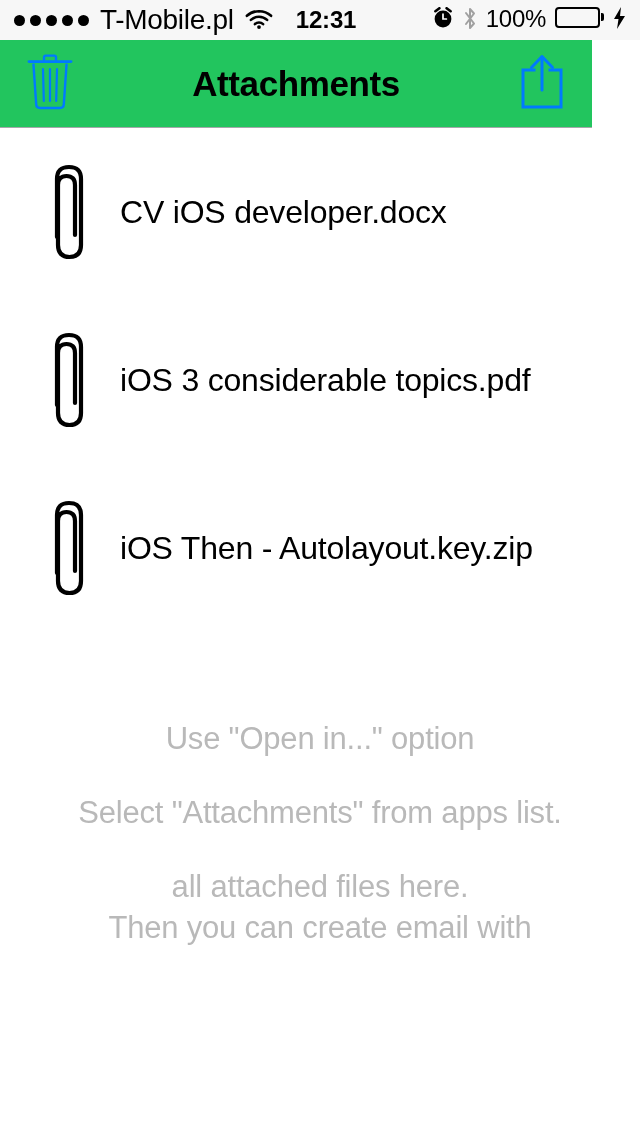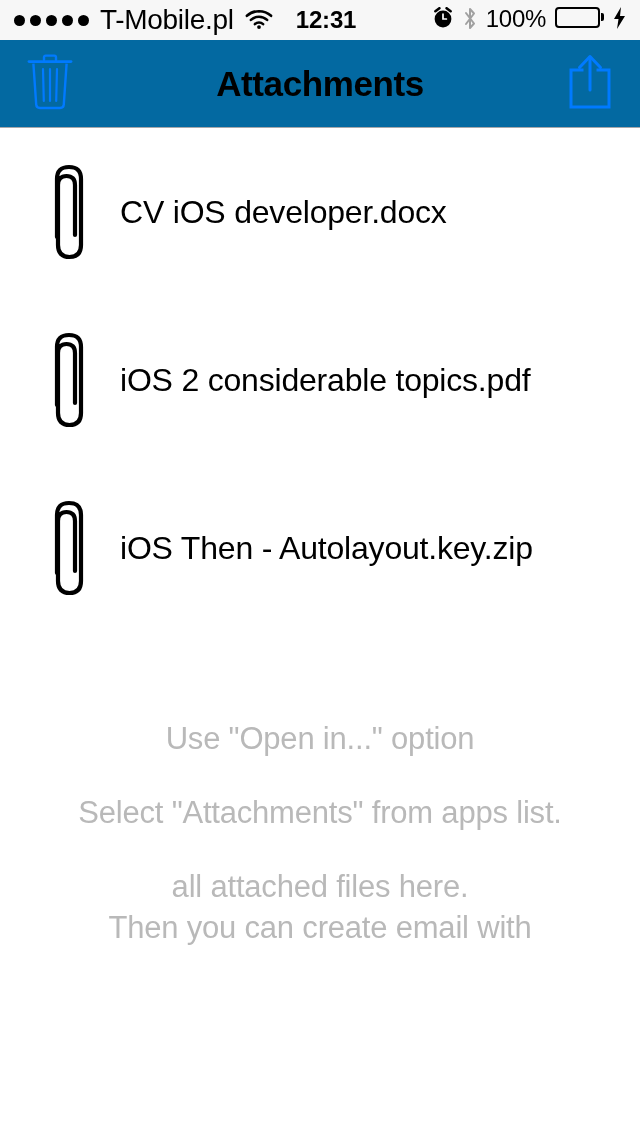--- a/index.html
+++ b/index.html
@@ -108,23 +108,23 @@
     height: 8px;
     background: #000;
     border-radius: 0 2px 2px 0;
     margin-left: 1px;
   }
 
   
   #nav-bar {
     position: absolute;
     top: 40px; left: 0;
-    width: 640px;
+    width: 592px;
     height: 88px;
-    background: #0369a1;
+    background: #22c55e;
     border-bottom: 1px solid #a7a7aa;
     box-sizing: border-box;
   }
   #nav-title {
     position: absolute;
     left: 0; right: 0;
     top: 0;
     height: 87px;
     line-height: 87px;
     text-align: center;
@@ -299,21 +299,21 @@
     </span>
     <span class="attachment-name">CV iOS developer.docx</span>
   </div>
 
   <div class="attachment-row">
     <span class="clip-icon">
       <svg width="48" height="98" viewBox="0 0 48 98">
         <path d="M9 74 L9 16 Q9 4 21 4 Q33 4 33 16 L33 82 Q33 94 21.5 94 Q10 94 10 82 L10 22 Q10 13 18.5 13 Q27 13 27 22 L27 72" fill="none" stroke="#000" stroke-width="4.2" stroke-linecap="round" stroke-linejoin="round"></path>
       </svg>
     </span>
-    <span class="attachment-name">iOS 2 considerable topics.pdf</span>
+    <span class="attachment-name">iOS 3 considerable topics.pdf</span>
   </div>
 
   <div class="attachment-row">
     <span class="clip-icon">
       <svg width="48" height="98" viewBox="0 0 48 98">
         <path d="M9 74 L9 16 Q9 4 21 4 Q33 4 33 16 L33 82 Q33 94 21.5 94 Q10 94 10 82 L10 22 Q10 13 18.5 13 Q27 13 27 22 L27 72" fill="none" stroke="#000" stroke-width="4.2" stroke-linecap="round" stroke-linejoin="round"></path>
       </svg>
     </span>
     <span class="attachment-name">iOS Then - Autolayout.key.zip</span>
   </div>

